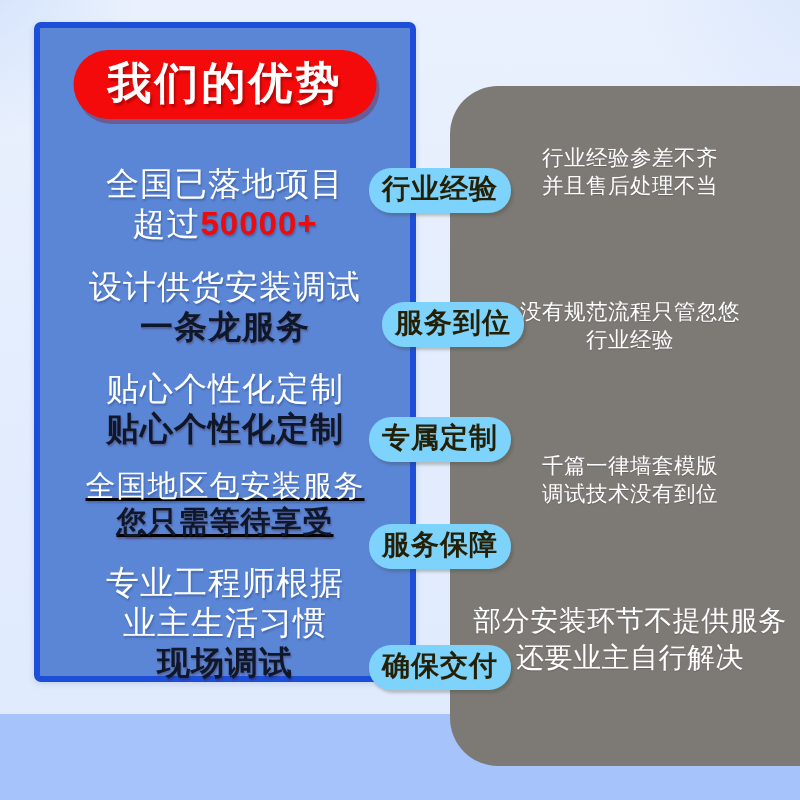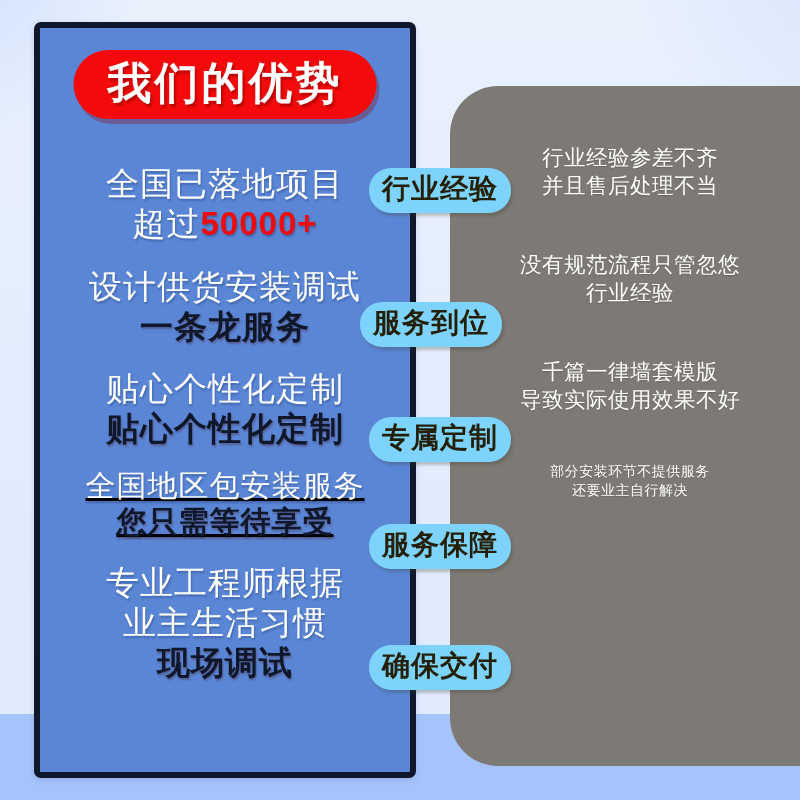--- a/index.html
+++ b/index.html
@@ -34,45 +34,45 @@
   #gray-panel {
     position:absolute;
     left:450px; top:86px; width:400px; height:680px;
     background:#7d7a76;
     border-radius:48px;
     overflow:hidden;
   }
   #gray-list {
     position:absolute; left:0; top:0; width:350px; height:100%;
     padding:34px 12px 20px 22px;
-    display:flex; flex-direction:column; justify-content:flex-start;
+    display:flex; flex-direction:column; justify-content:flex-start;gap:47px;
   }
   .gray-block {
     color:#ffffff;
     text-align:center;
     font-size:21.5px;
     line-height:1.32;
     letter-spacing:0.5px;
     text-shadow:0 1px 1px rgba(0,0,0,.18);
   }
   .gray-block .gl { display:block; white-space:nowrap; }
 
   
   .gray-block.g0 { margin-top:24px; }
   .gray-block.g1 { margin-top:50px; }
   .gray-block.g2 { margin-top:50px; }
-  .gray-block.g3 { margin-top:48px; font-size:14px;}
+  .gray-block.g3 { margin-top:48px; font-size:28px;}
   .gray-block.g4 { margin-top:52px; }
 
   
   #blue-panel {
     position:absolute;
-    left:34px; top:22px; width:382px; height:756px;
+    left:34px; top:22px; width:382px; height:660px;
     background:#5b86d6;
-    border:6px solid #0f172a;
+    border:6px solid #1d4ed8;
     border-radius:7px;
     box-shadow:0 2px 6px rgba(60,90,150,.18);
     overflow:visible;
   }
 
   
   #title-pill {
     position:absolute; left:50%; transform:translateX(-50%);
     top:22px;
     background:#f40a0a;
@@ -125,21 +125,21 @@
     font-size:28px;
     font-weight:bold;
     letter-spacing:1px;
     white-space:nowrap;
     padding:6px 13px 8px 13px;
     box-shadow:2px 3px 3px rgba(60,60,40,.28);
     z-index:5;
     line-height:1.1;
   }
   #badge-0 { left:369px; top:168px; }
-  #badge-1 { left:360px; top:302px; }
+  #badge-1 { left:382px; top:302px; }
   #badge-2 { left:369px; top:417px; }
   #badge-3 { left:369px; top:524px; }
   #badge-4 { left:369px; top:645px; }
 </style>
 </head>
 <body>
 
 <div id="bg-base"></div>
 <div id="bg-corner-tl"></div>
 <div id="bg-corner-tr"></div>
@@ -153,21 +153,21 @@
       <span class="gl">并且售后处理不当</span>
     </div>
 
     <div class="gray-block g1">
       <span class="gl">没有规范流程只管忽悠</span>
       <span class="gl">行业经验</span>
     </div>
 
     <div class="gray-block g2">
       <span class="gl">千篇一律墙套模版</span>
-      <span class="gl">导致实际使用效果不好</span>
+      <span class="gl">调试技术没有到位</span>
     </div>
 
     <div class="gray-block g3">
       <span class="gl">部分安装环节不提供服务</span>
       <span class="gl">还要业主自行解决</span>
     </div>
 
 
   </div>
 </div>

